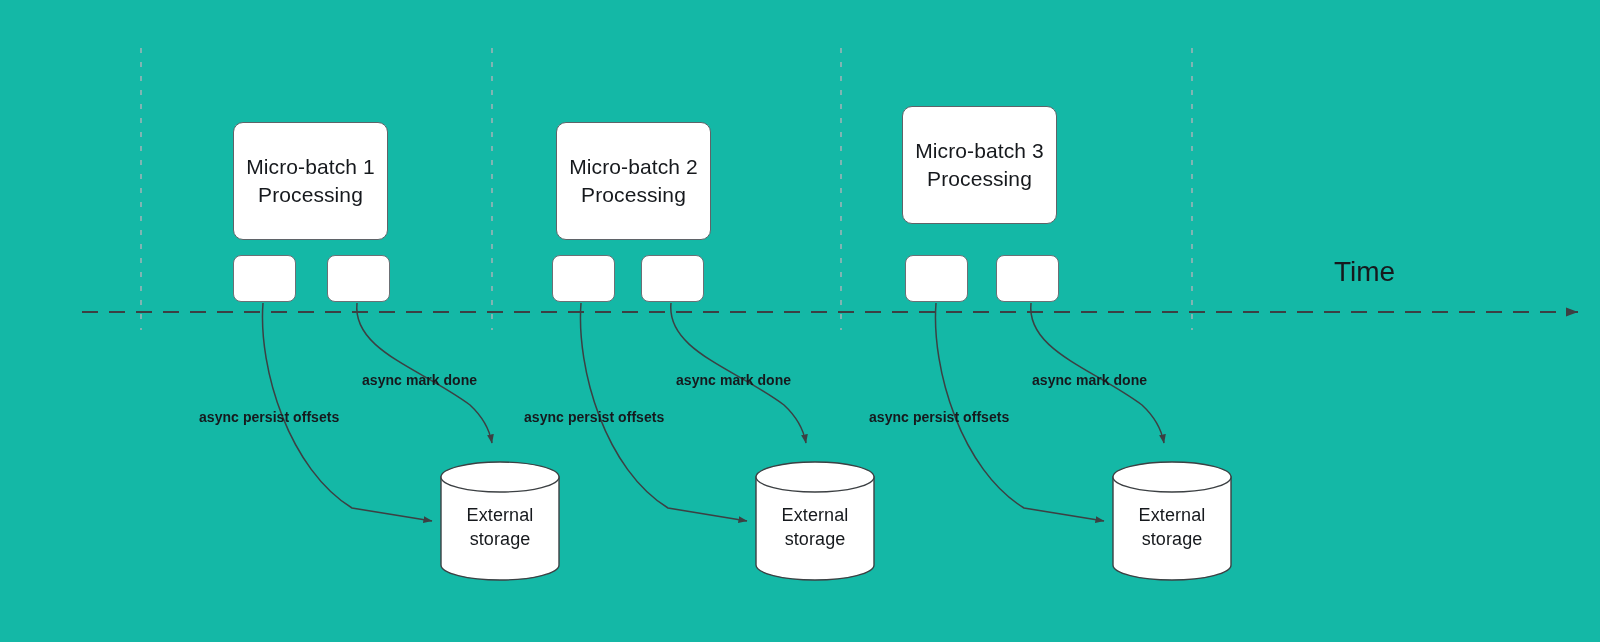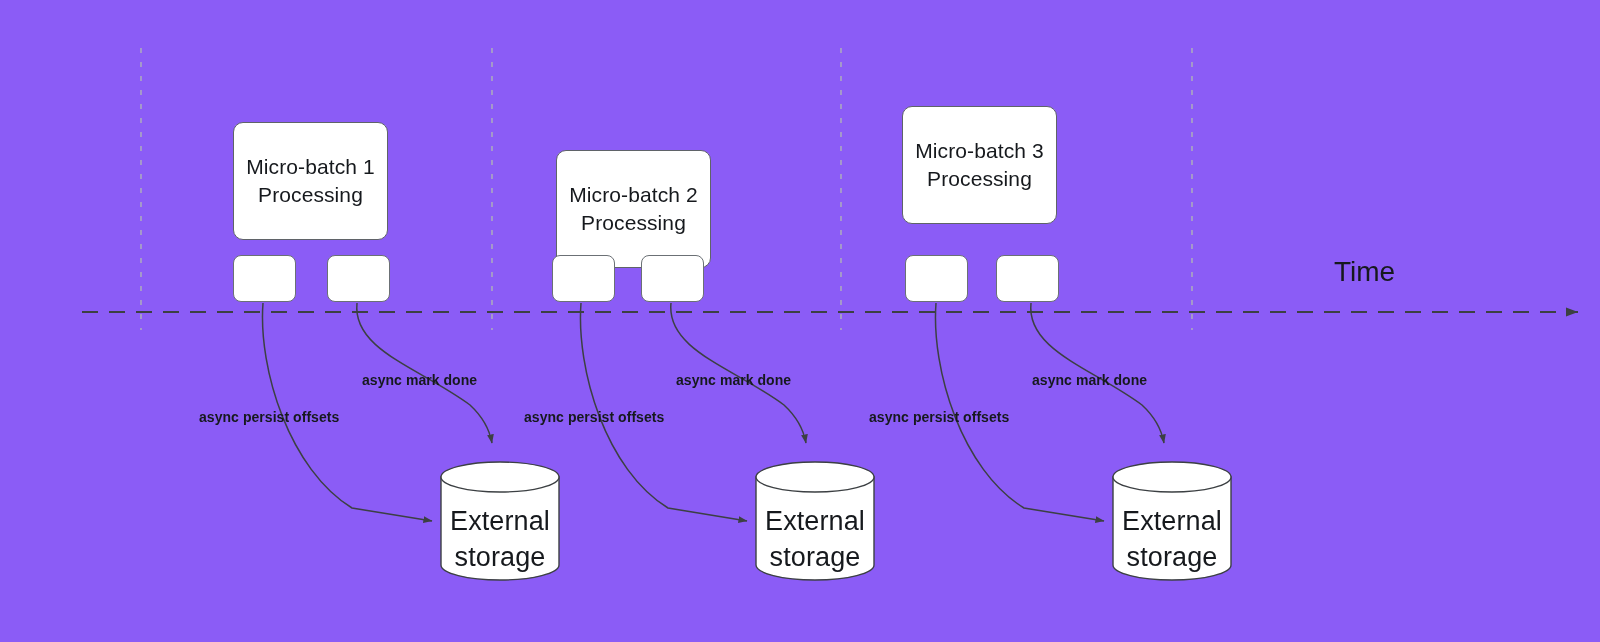--- a/index.html
+++ b/index.html
@@ -7,21 +7,21 @@
     padding: 0;
     background: #ffffff;
   }
   body {
     font-family: "Liberation Sans", sans-serif;
   }
   #canvas {
     position: relative;
     width: 1600px;
     height: 642px;
-    background: #8b5cf6;
+    background: #14b8a6;
     overflow: hidden;
   }
   svg.layer {
     position: absolute;
     left: 0;
     top: 0;
     width: 1600px;
     height: 642px;
   }
   .proc-box {
@@ -43,21 +43,21 @@
     position: absolute;
     box-sizing: border-box;
     border: 1.3px solid #6b7075;
     border-radius: 8px;
     background: #ffffff;
   }
   .store-label {
     position: absolute;
     text-align: center;
     color: #16191d;
-    font-size: 27px;
+    font-size: 18px;
     line-height: 1.33;
     letter-spacing: 0.1px;
     pointer-events: none;
   }
   .edge-label {
     position: absolute;
     color: #16191d;
     font-size: 14px;
     font-weight: bold;
     white-space: nowrap;
@@ -126,21 +126,21 @@
         </div>
       </div>
       <div class="mini-box" style="left: 233px; top: 255px; width: 63px; height: 47px;"></div>
       <div class="mini-box" style="left: 327px; top: 255px; width: 63px; height: 47px;"></div>
       <div class="edge-label" style="left: 199px; top: 409px;">async persist offsets</div>
       <div class="edge-label" style="left: 362px; top: 372px;">async mark done</div>
       <div class="store-label" style="left: 441px; top: 504px; width: 118px;">
         <div>External</div>
         <div>storage</div>
       </div>
-      <div class="proc-box" style="left: 556px; top: 122px; width: 155px; height: 118px; margin-top: 28px;">
+      <div class="proc-box" style="left: 556px; top: 122px; width: 155px; height: 118px;">
         <div>
           <div>Micro-batch 2</div>
           <div>Processing</div>
         </div>
       </div>
       <div class="mini-box" style="left: 552px; top: 255px; width: 63px; height: 47px;"></div>
       <div class="mini-box" style="left: 641px; top: 255px; width: 63px; height: 47px;"></div>
       <div class="edge-label" style="left: 524px; top: 409px;">async persist offsets</div>
       <div class="edge-label" style="left: 676px; top: 372px;">async mark done</div>
       <div class="store-label" style="left: 756px; top: 504px; width: 118px;">

